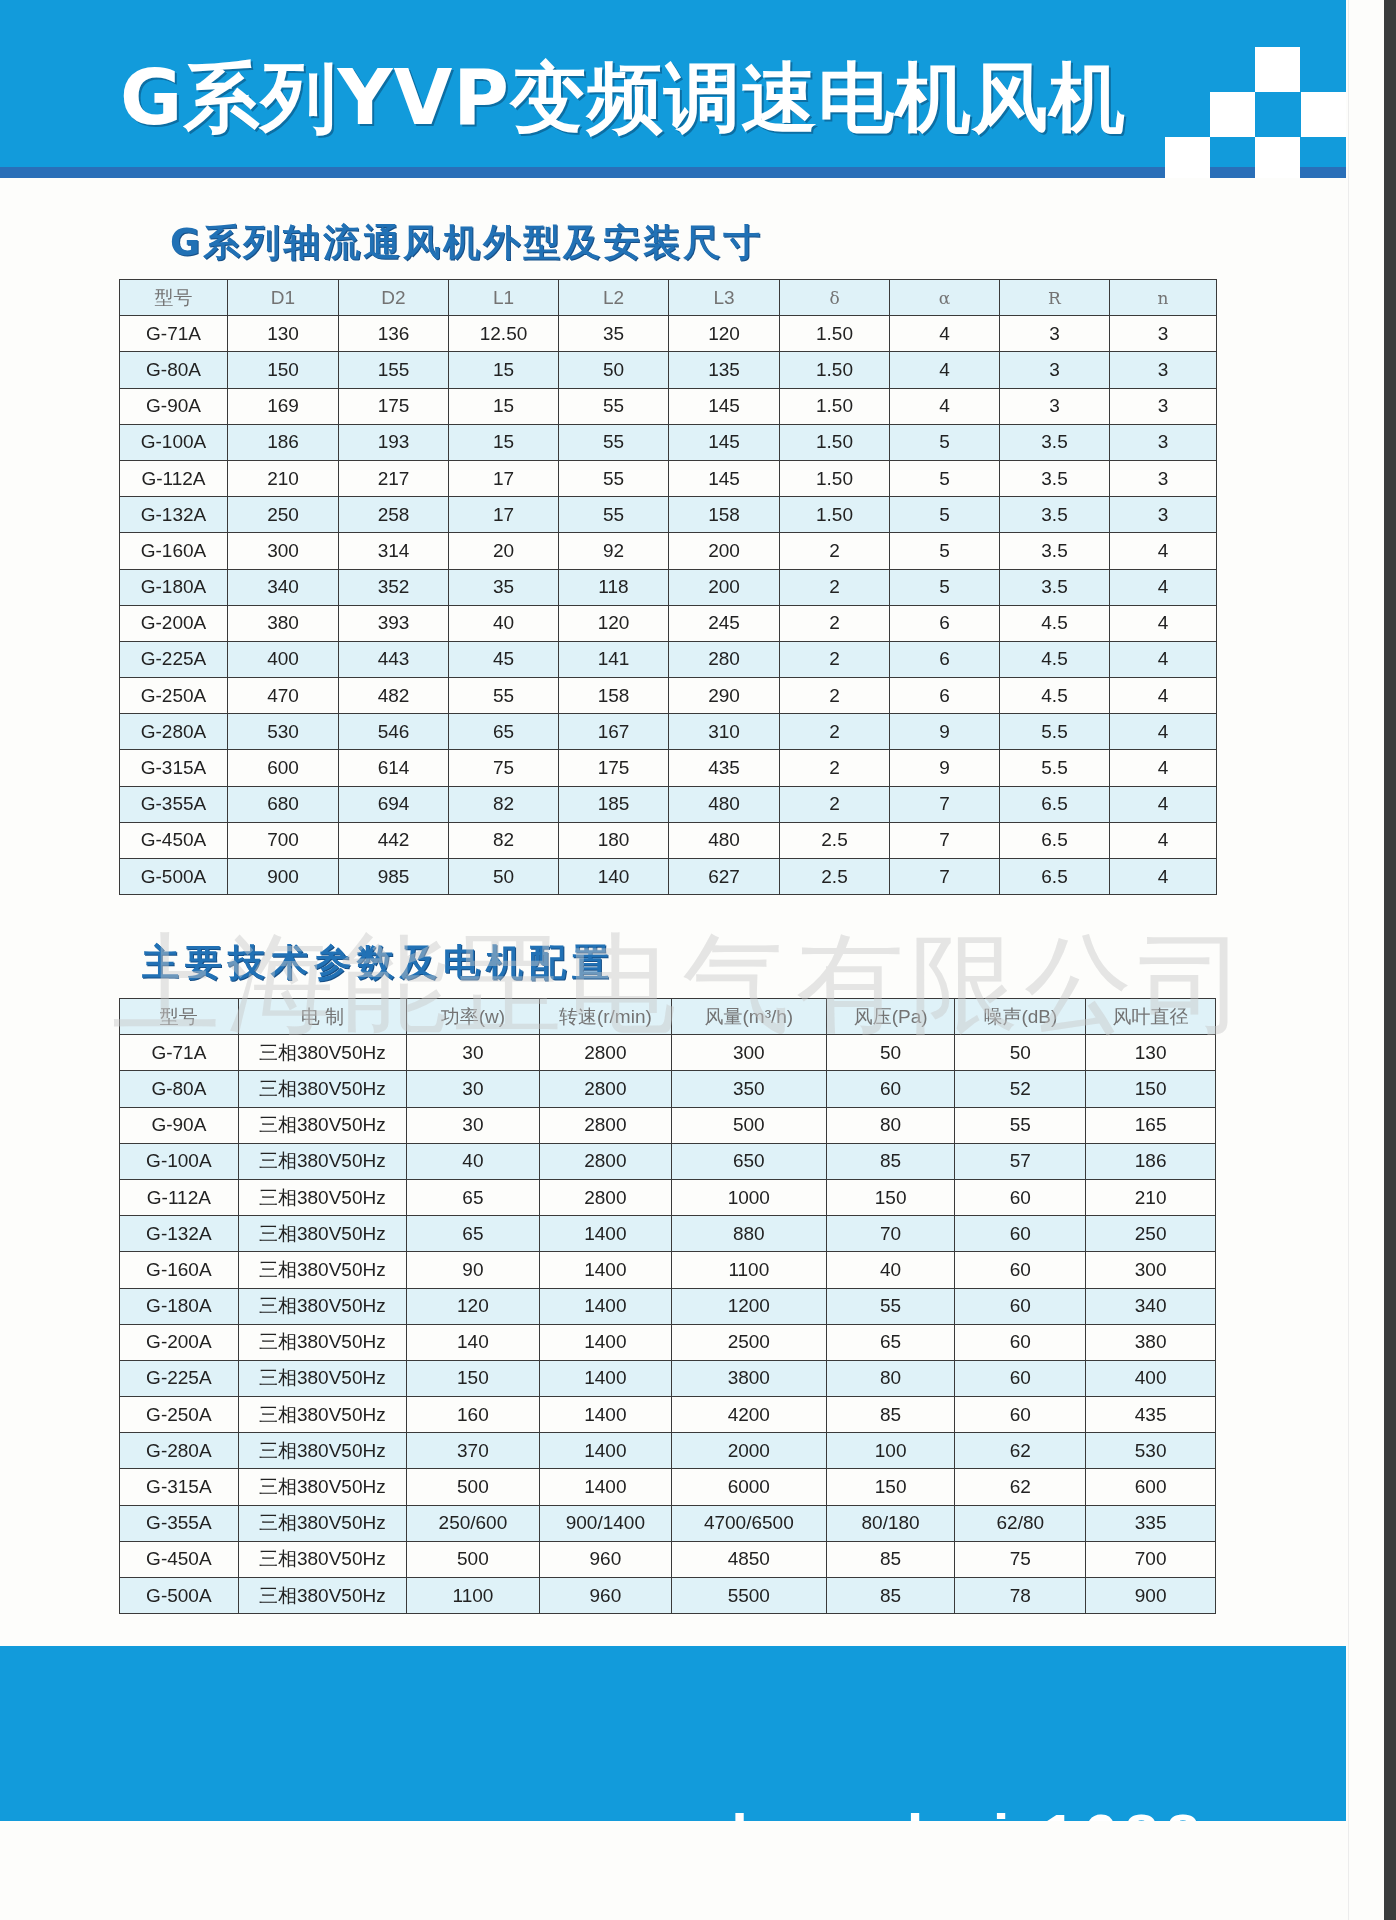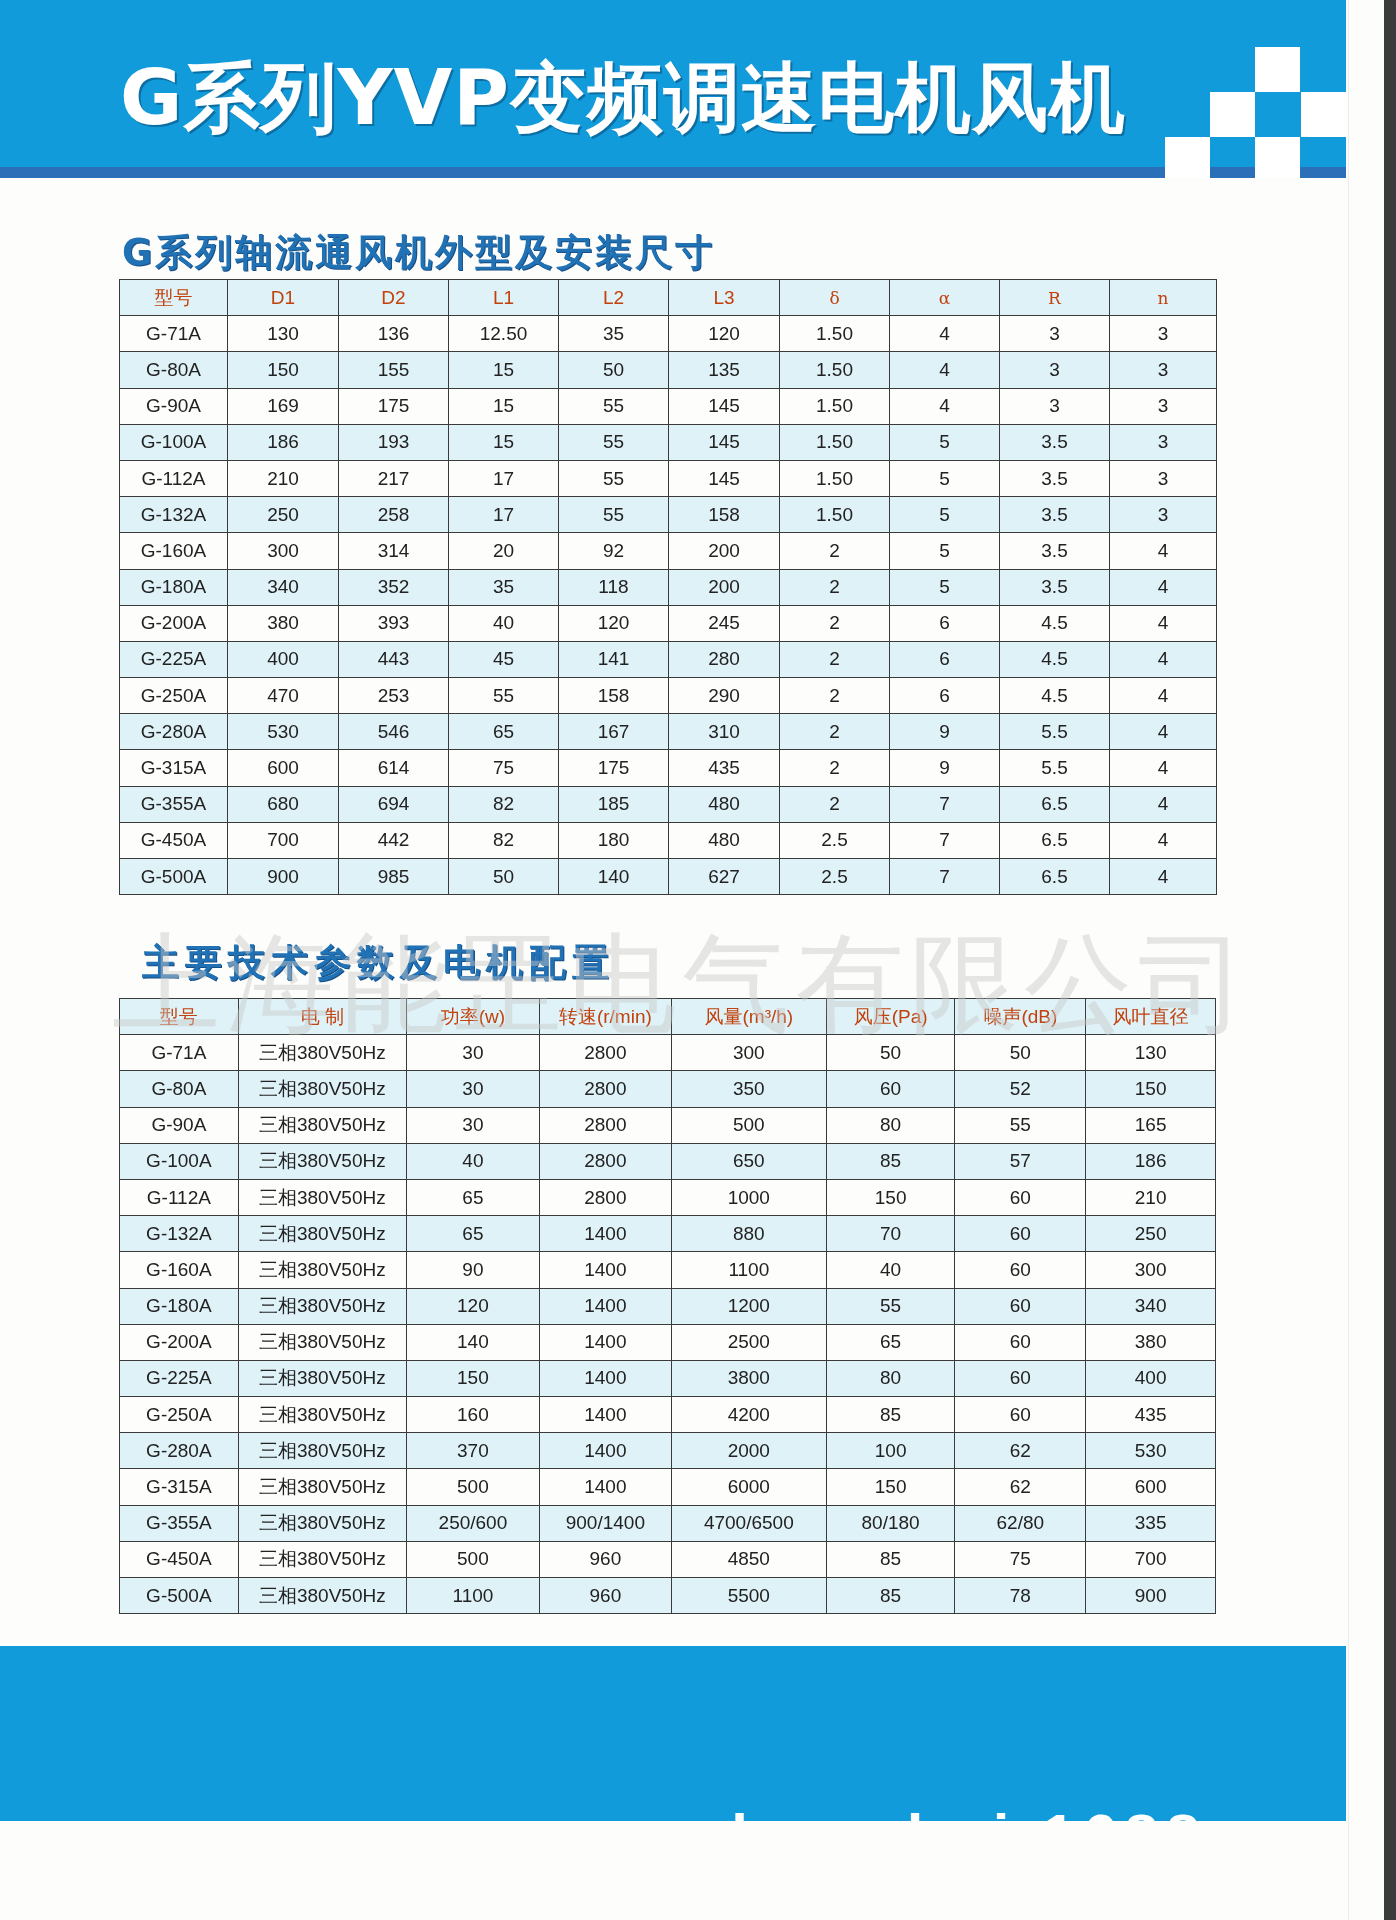--- a/index.html
+++ b/index.html
@@ -24,36 +24,36 @@
   .checker { position: absolute; width: 45px; height: 45px; }
   .checker.w { background: #ffffff; }
 
   
   .section-title {
     position: absolute; left: 122px;
     font-family: "DejaVu Sans", sans-serif; font-weight: bold;
     font-size: 37px; color: #2171b5; letter-spacing: 3px; white-space: nowrap;
     text-shadow: 1px 1px 0 #174f86;
   }
-  .sec1 { top: 228px; }
+  .sec1 { top: 218px; margin-left: 48px; }
   .sec2 { top: 938px; letter-spacing: 6px; margin-left: 20px; }
 
   
   table.spec {
     position: absolute; border-collapse: collapse; table-layout: fixed;
     font-family: "Liberation Sans", "DejaVu Sans", sans-serif;
     font-size: 19px; color: #222;
   }
   table.spec td, table.spec th {
     border: 1.5px solid #3a3a3a; text-align: center; padding: 0; font-weight: normal;
     overflow: hidden; white-space: nowrap;
   }
   table.spec tr { height: 36.2px; }
   table.spec tr.alt td, table.spec tr.head th { background: #dff2f8; }
-  table.spec tr.head th { color: #c2410c; }
+  table.spec tr.head th { color: #737373; }
   table.spec th.sym { font-family: "DejaVu Serif", "Liberation Serif", serif; font-size: 17px; }
 
   #table1 { left: 119px; top: 279px; width: 1097px; }
   #table2 { left: 119px; top: 998px; width: 1097px; }
 
   
   .watermark {
     position: absolute; left: 112px; top: 912px; width: 1180px;
     font-family: "DejaVu Sans", sans-serif; font-size: 108px; color: rgba(200,200,200,0.45);
     letter-spacing: 6px; white-space: nowrap; pointer-events: none; z-index: 5;
@@ -229,21 +229,21 @@
         <td>141</td>
         <td>280</td>
         <td>2</td>
         <td>6</td>
         <td>4.5</td>
         <td>4</td>
       </tr>
       <tr>
         <td>G-250A</td>
         <td>470</td>
-        <td>253</td>
+        <td>482</td>
         <td>55</td>
         <td>158</td>
         <td>290</td>
         <td>2</td>
         <td>6</td>
         <td>4.5</td>
         <td>4</td>
       </tr>
       <tr class="alt">
         <td>G-280A</td>

